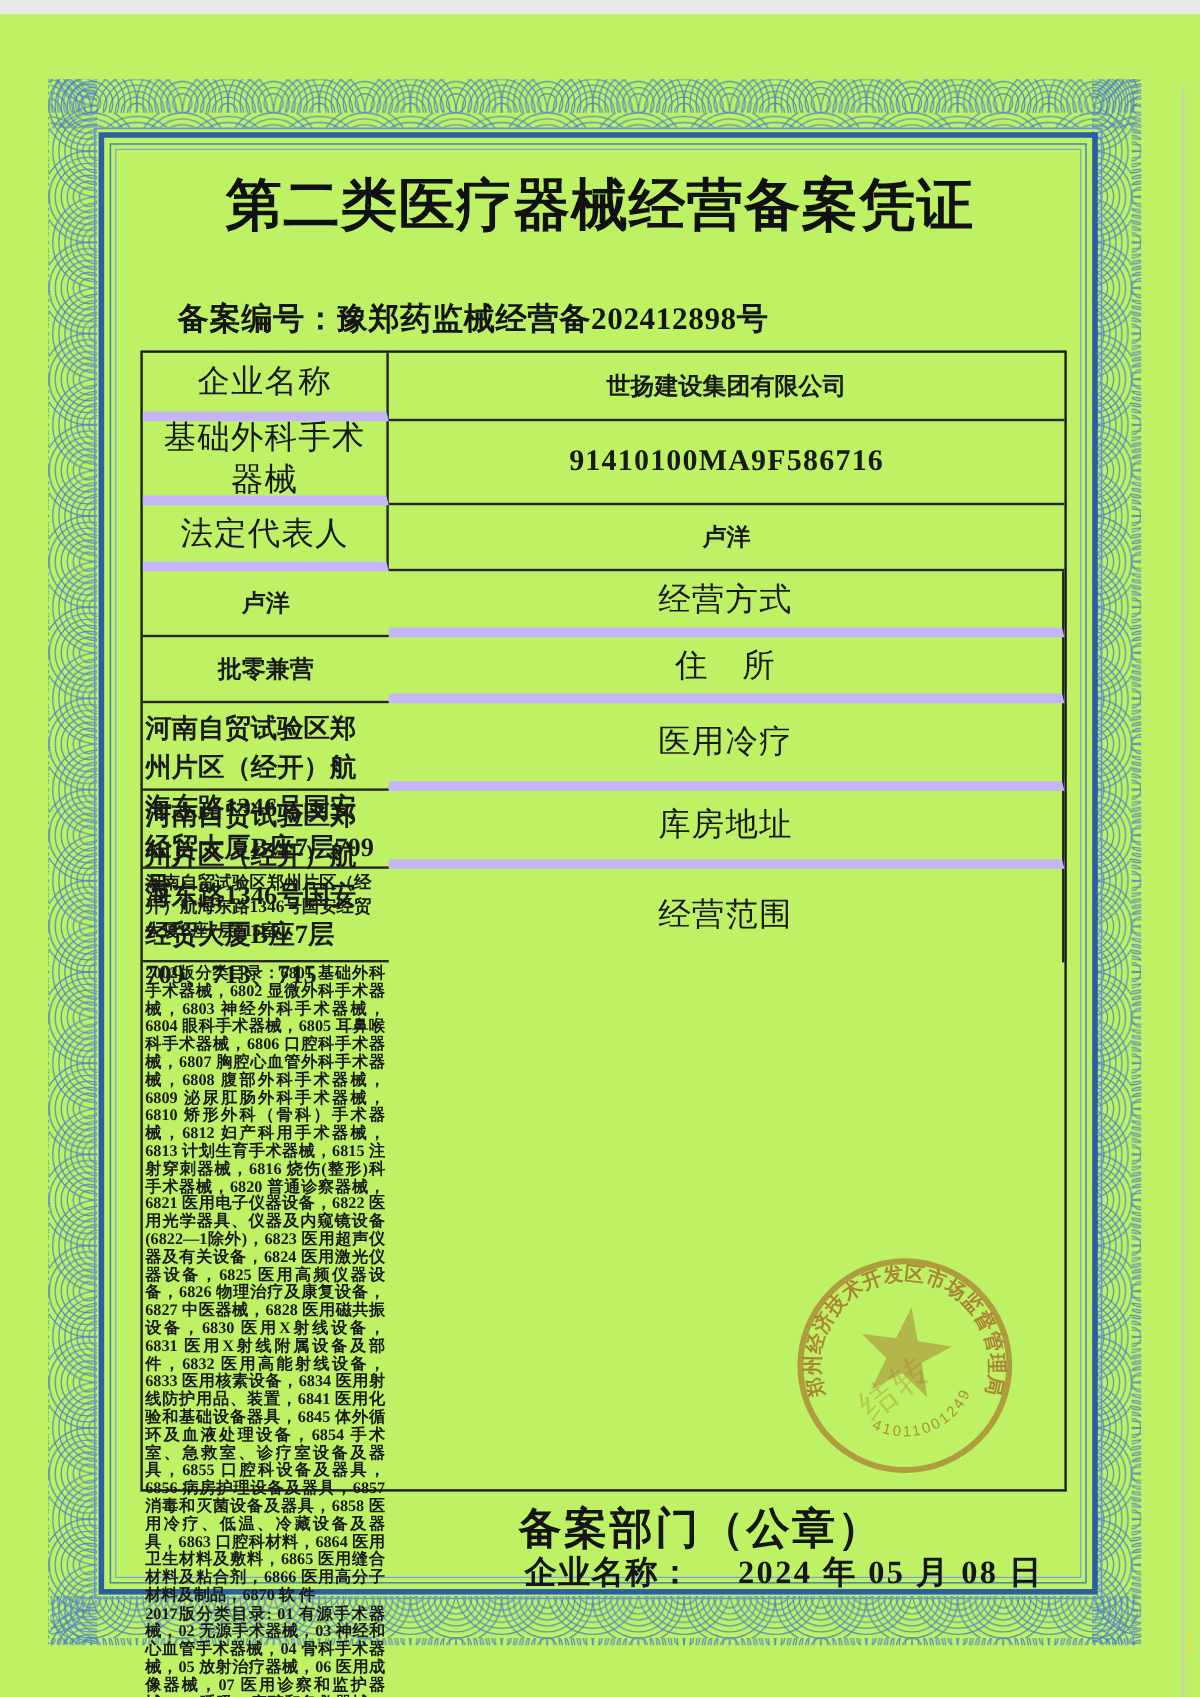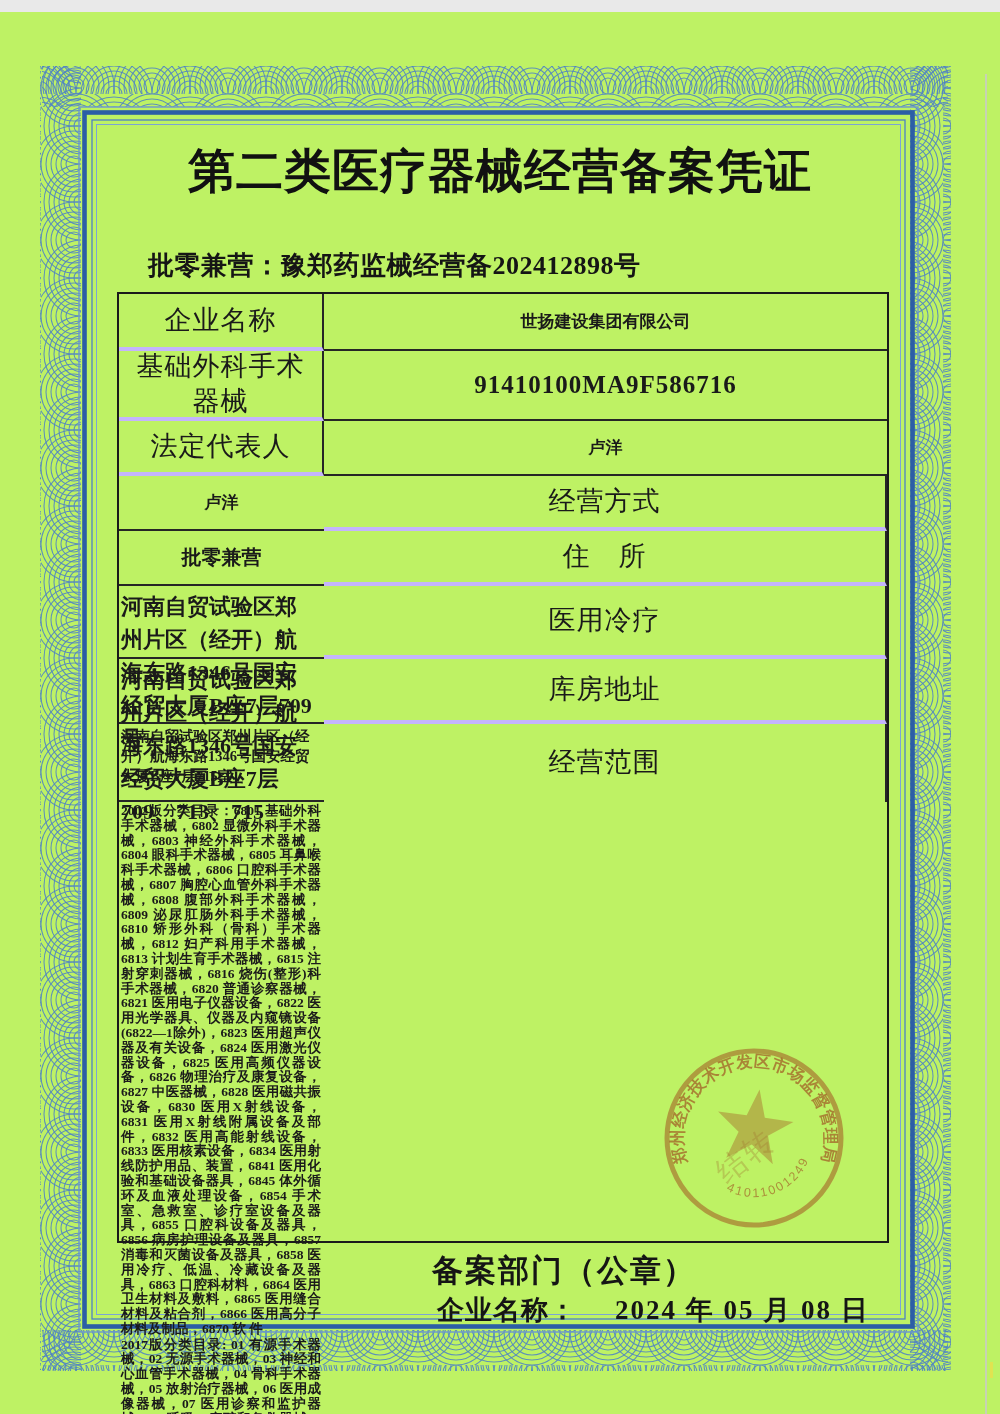--- a/index.html
+++ b/index.html
@@ -21,51 +21,51 @@
     font-size:26px;font-weight:bold;letter-spacing:.5px;color:#151515;
   }
   .cert-table{
     position:absolute;left:117px;top:280px;width:772px;height:951px;
     display:grid;grid-template-columns:205px 1fr;
     grid-template-rows:57px 70px 55px 55px 55px 73px 65px 78px 1fr;
     border:2.5px solid #1b1b1b;box-sizing:border-box;background:transparent;
   }
   .lc,.vc{box-sizing:border-box;min-width:0;}
   .lc{
-    border-right:2px solid #262626;border-bottom:4px solid #c4b5fd;
+    border-right:2px solid #262626;border-bottom:8px solid #c4b5fd;
     display:flex;align-items:center;justify-content:center;text-align:center;
     font-family:"Liberation Sans", sans-serif;
     font-size:27px;letter-spacing:1px;line-height:1.3;color:#1a1a1a;
     padding:0 10px;
   }
   .vc{
     border-bottom:2px solid #262626;
     display:flex;align-items:center;justify-content:center;text-align:center;
-    font-size:17px;font-weight:600;color:#1a1a1a;padding:0 4px;
+    font-size:20px;font-weight:600;color:#1a1a1a;padding:0 4px;
   }
   .last{border-bottom:none;}
   .vc.code{font-size:25px;letter-spacing:1px;}
   .vc.small-center{font-size:20px;font-weight:700;}
   .vc.addr{
     justify-content:flex-start;align-items:flex-start;text-align:left;
     font-size:22px;line-height:33px;padding:4px 6px 0 2px;
   }
   .vc.warehouse{
     justify-content:flex-start;align-items:flex-start;text-align:left;
     font-size:14.5px;line-height:20px;padding:2px 4px 0 2px;
   }
   .vc.scope{
     display:block;text-align:justify;
     font-size:13.5px;line-height:14.8px;font-weight:600;
     padding:2px 3px 0 2px;
   }
   .vc.scope p{margin:0 0 1px 0;}
   .footer-dept{
     position:absolute;left:432px;top:1238px;
-    font-size:31px;font-weight:bold;letter-spacing:2px;color:#151515;
+    font-size:36px;font-weight:bold;letter-spacing:2px;color:#151515;
   }
   .footer-date{
     position:absolute;left:437px;top:1280px;
     font-size:27px;font-weight:bold;color:#151515;letter-spacing:1px;
   }
   .footer-date .date-value{display:inline-block;margin-left:38px;letter-spacing:2px;}
   
   .seal{
     position:absolute;left:648px;top:1020px;width:212px;height:212px;
     mix-blend-mode:multiply;pointer-events:none;
@@ -118,21 +118,21 @@
     <rect x="910" y="54" width="41" height="1304" fill="url(#patRight)"></rect>
 
     <rect x="79" y="95" width="839" height="1225" fill="none" stroke="#6b97cf" stroke-width="1.4"></rect>
     <rect x="84.5" y="100.5" width="828" height="1214" fill="none" stroke="#2c5ea6" stroke-width="4.6"></rect>
     <rect x="92" y="108" width="813" height="1199" fill="none" stroke="#4d81c4" stroke-width="1.3"></rect>
     <rect x="96.5" y="112.5" width="804" height="1190" fill="none" stroke="#7ba4d6" stroke-width="1"></rect>
   </svg>
 
   <div class="title">第二类医疗器械经营备案凭证</div>
 
-  <div class="record-line">批零兼营：豫郑药监械经营备202412898号</div>
+  <div class="record-line">备案编号：豫郑药监械经营备202412898号</div>
 
   <div class="cert-table">
 
     <div class="lc">企业名称</div>
     <div class="vc">世扬建设集团有限公司</div>
 
     <div class="lc">基础外科手术器械</div>
     <div class="vc code">91410100MA9F586716</div>
 
     <div class="lc">法定代表人</div>

